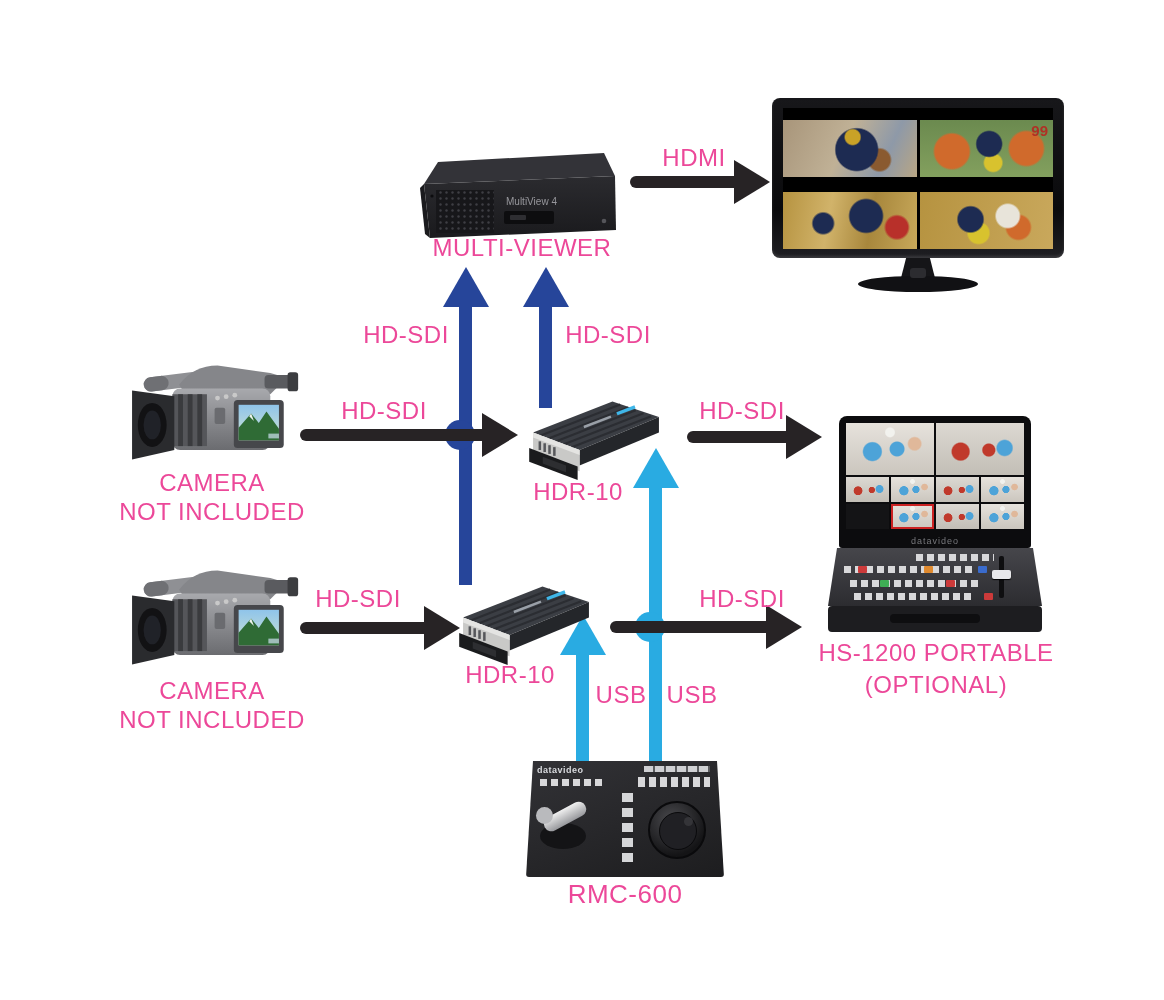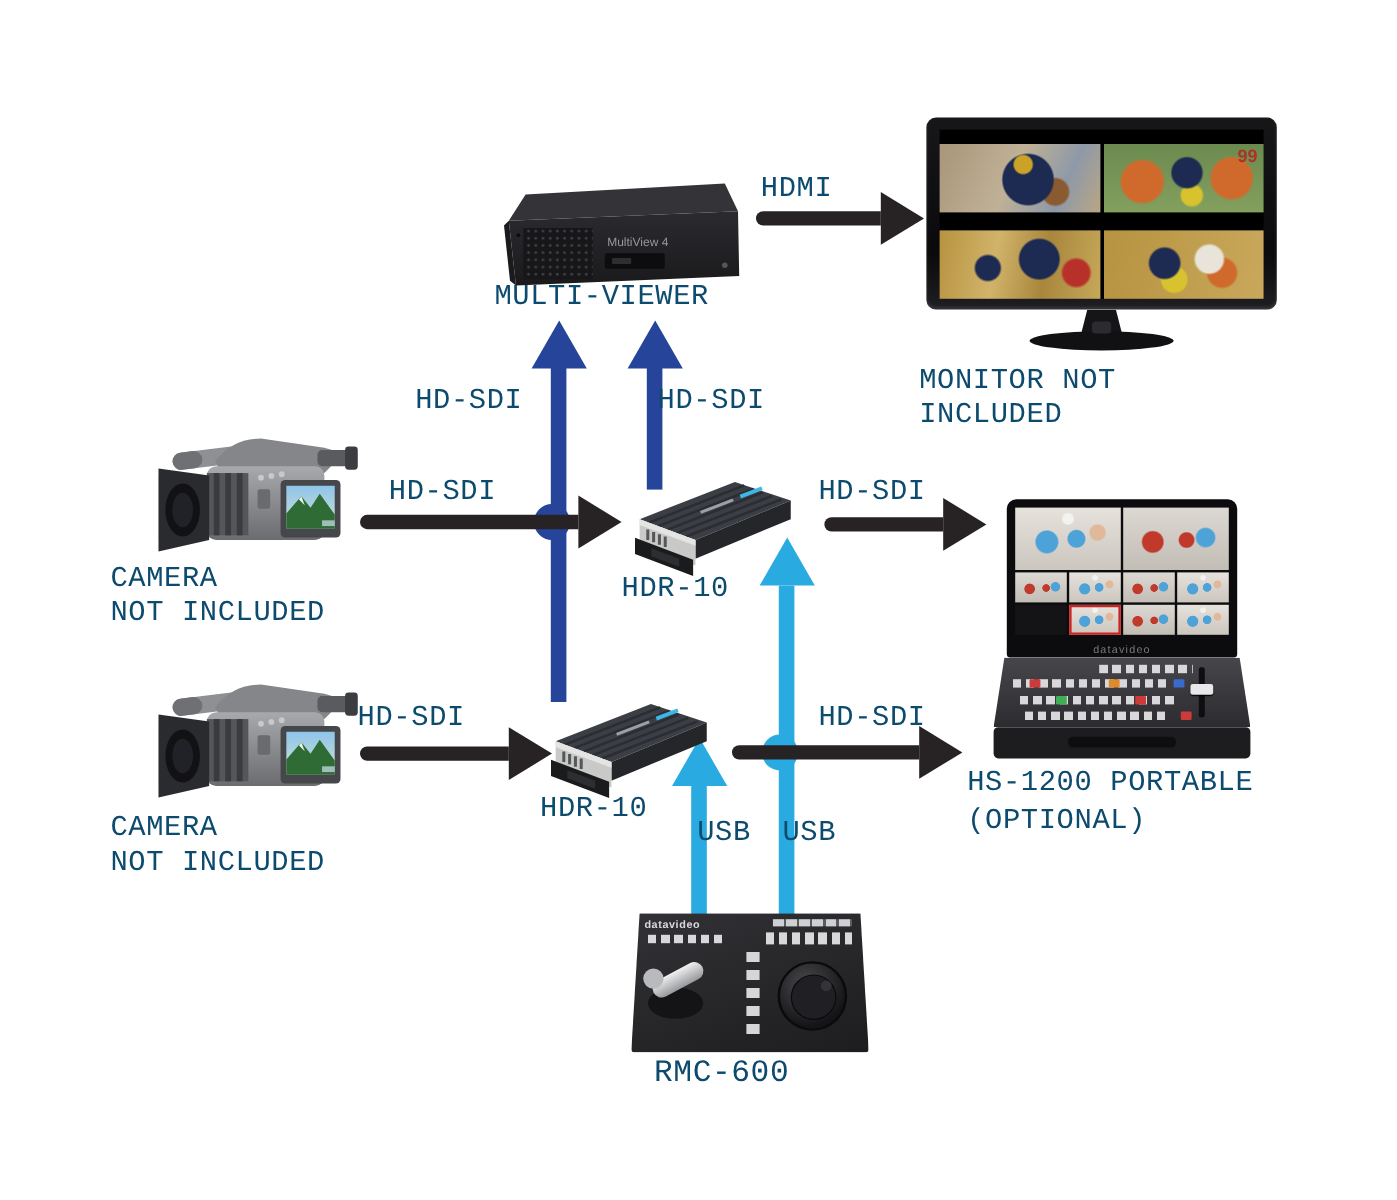--- a/index.html
+++ b/index.html
@@ -2,22 +2,22 @@
 <html><head>
 <meta charset="utf-8">
 <style>
   html,body{margin:0;padding:0;background:#ffffff;}
   #stage{
     position:relative;width:1164px;height:1000px;background:#ffffff;overflow:hidden;
     font-family:"Liberation Sans",sans-serif;
   }
   
   .lbl{
-    position:absolute;color:#0c4a6e;font-size:24px;line-height:29px;
-    text-align:left;letter-spacing:0.5px;white-space:nowrap;z-index:4;font-family:Liberation Mono, monospace;
+    position:absolute;color:#ec4899;font-size:24px;line-height:29px;
+    text-align:center;letter-spacing:0.5px;white-space:nowrap;z-index:4;
   }
   .lbl .ln{display:block;}
   
   .hline{position:absolute;height:12px;background:#272325;border-radius:6px 0 0 6px;z-index:2;}
   .hhead{position:absolute;width:0;height:0;border-top:22px solid transparent;
          border-bottom:22px solid transparent;border-left:36px solid #272325;z-index:2;}
   
   .vline{position:absolute;width:13px;z-index:1;}
   .vhead{position:absolute;width:0;height:0;border-left:23px solid transparent;
          border-right:23px solid transparent;border-bottom:40px solid #26459a;z-index:1;}
@@ -236,24 +236,20 @@
         <div class="quad q-tr">
           <span class="badge99">99</span>
         </div>
         <div class="quad q-bl"></div>
         <div class="quad q-br"></div>
       </div>
     </div>
     <div class="mon-neck"></div>
     <div class="mon-base"></div>
     <div class="mon-cam"></div>
-  </div>
-  <div class="lbl" style="left:766px;top:303px;width:292px;">
-    <span class="ln">MONITOR NOT</span>
-    <span class="ln">INCLUDED</span>
   </div>
 
   <svg class="dev" style="left:125px;top:352px;" width="185" height="120">
     <use href="#sym-camera"></use>
   </svg>
   <div class="lbl" style="left:92px;top:468px;width:240px;">
     <span class="ln">CAMERA</span>
     <span class="ln">NOT INCLUDED</span>
   </div>
 

